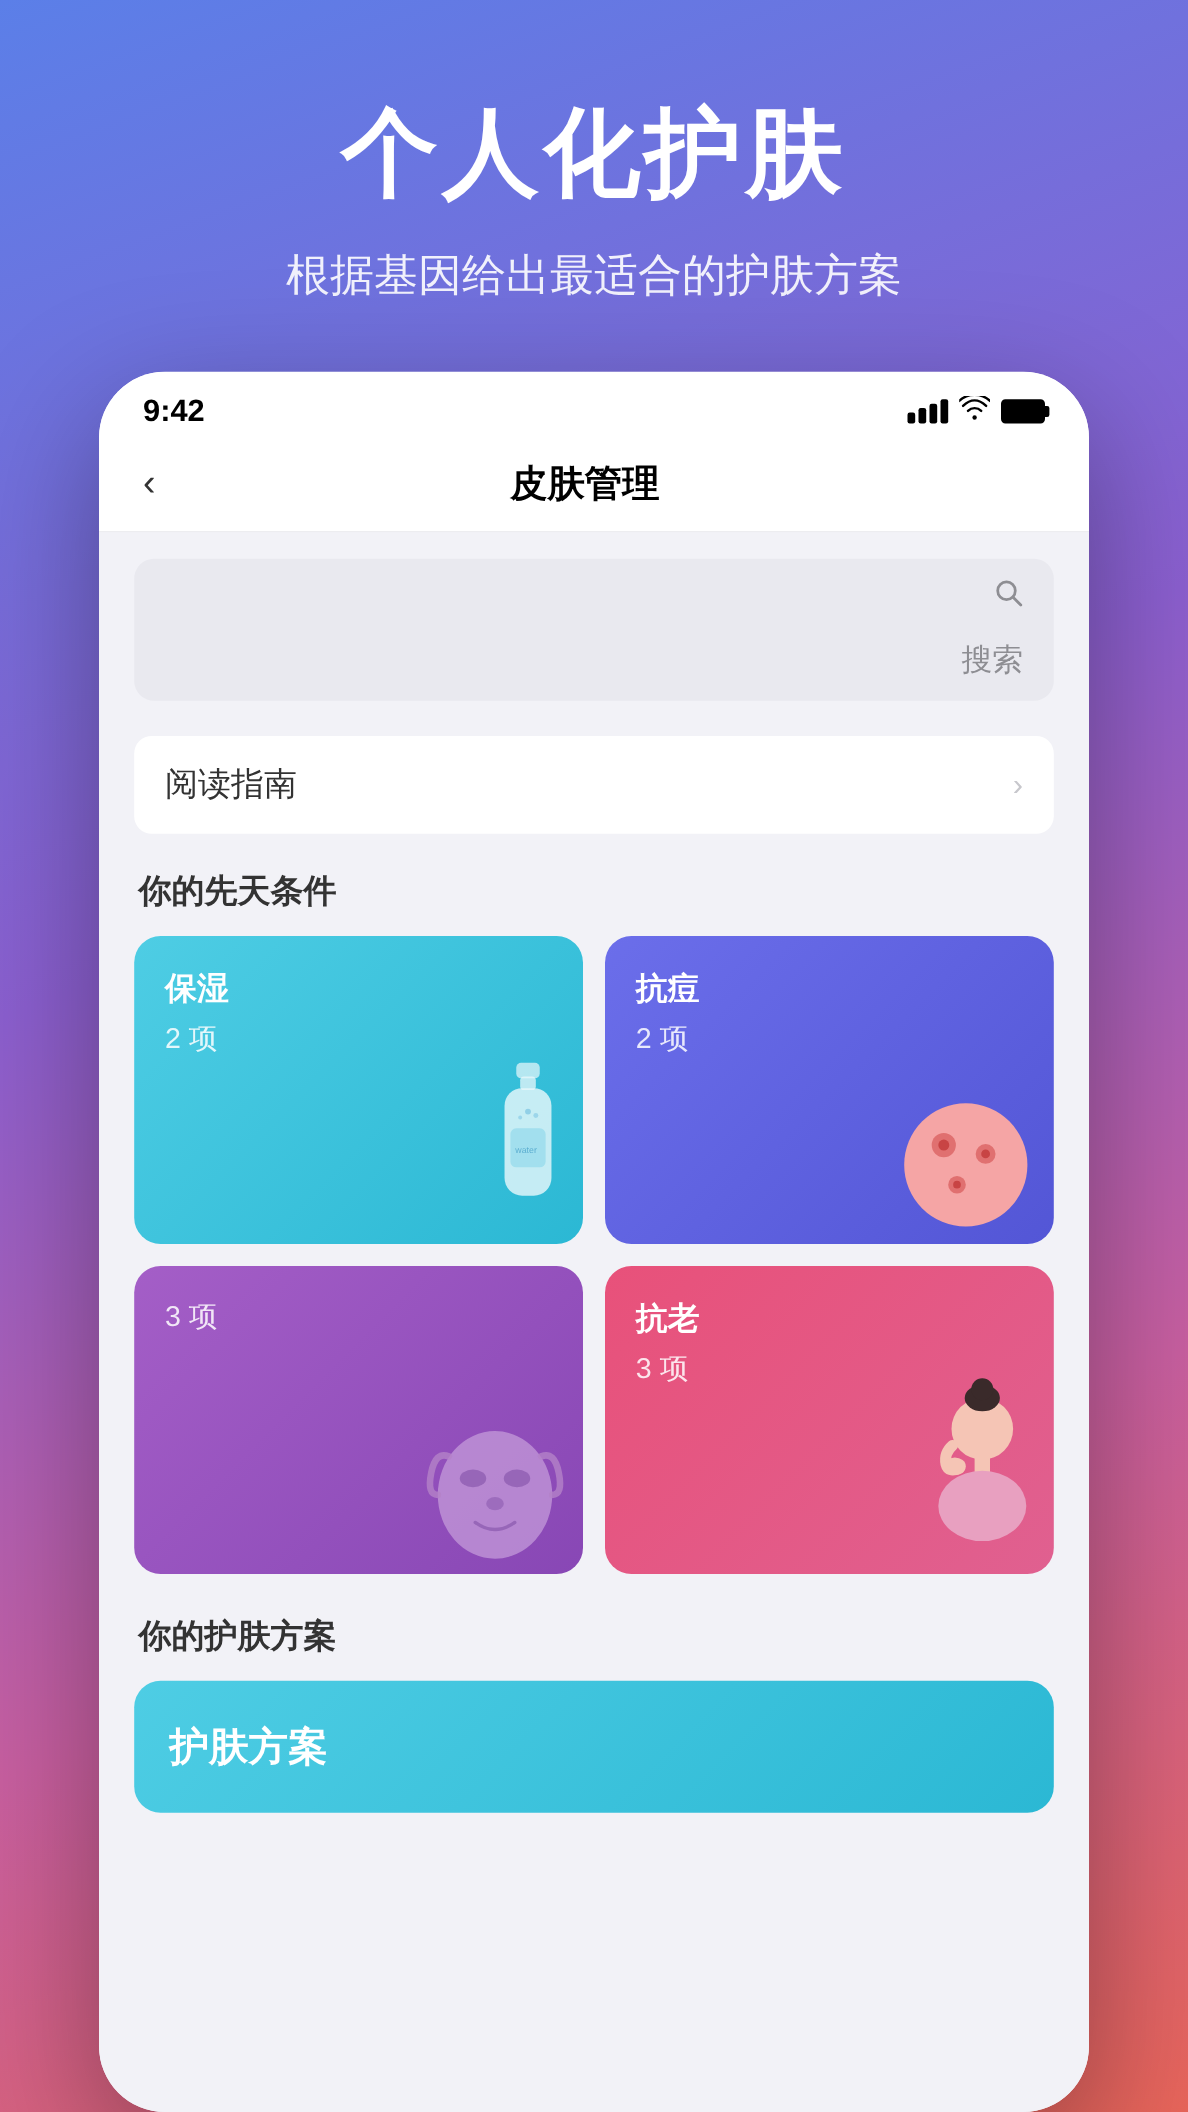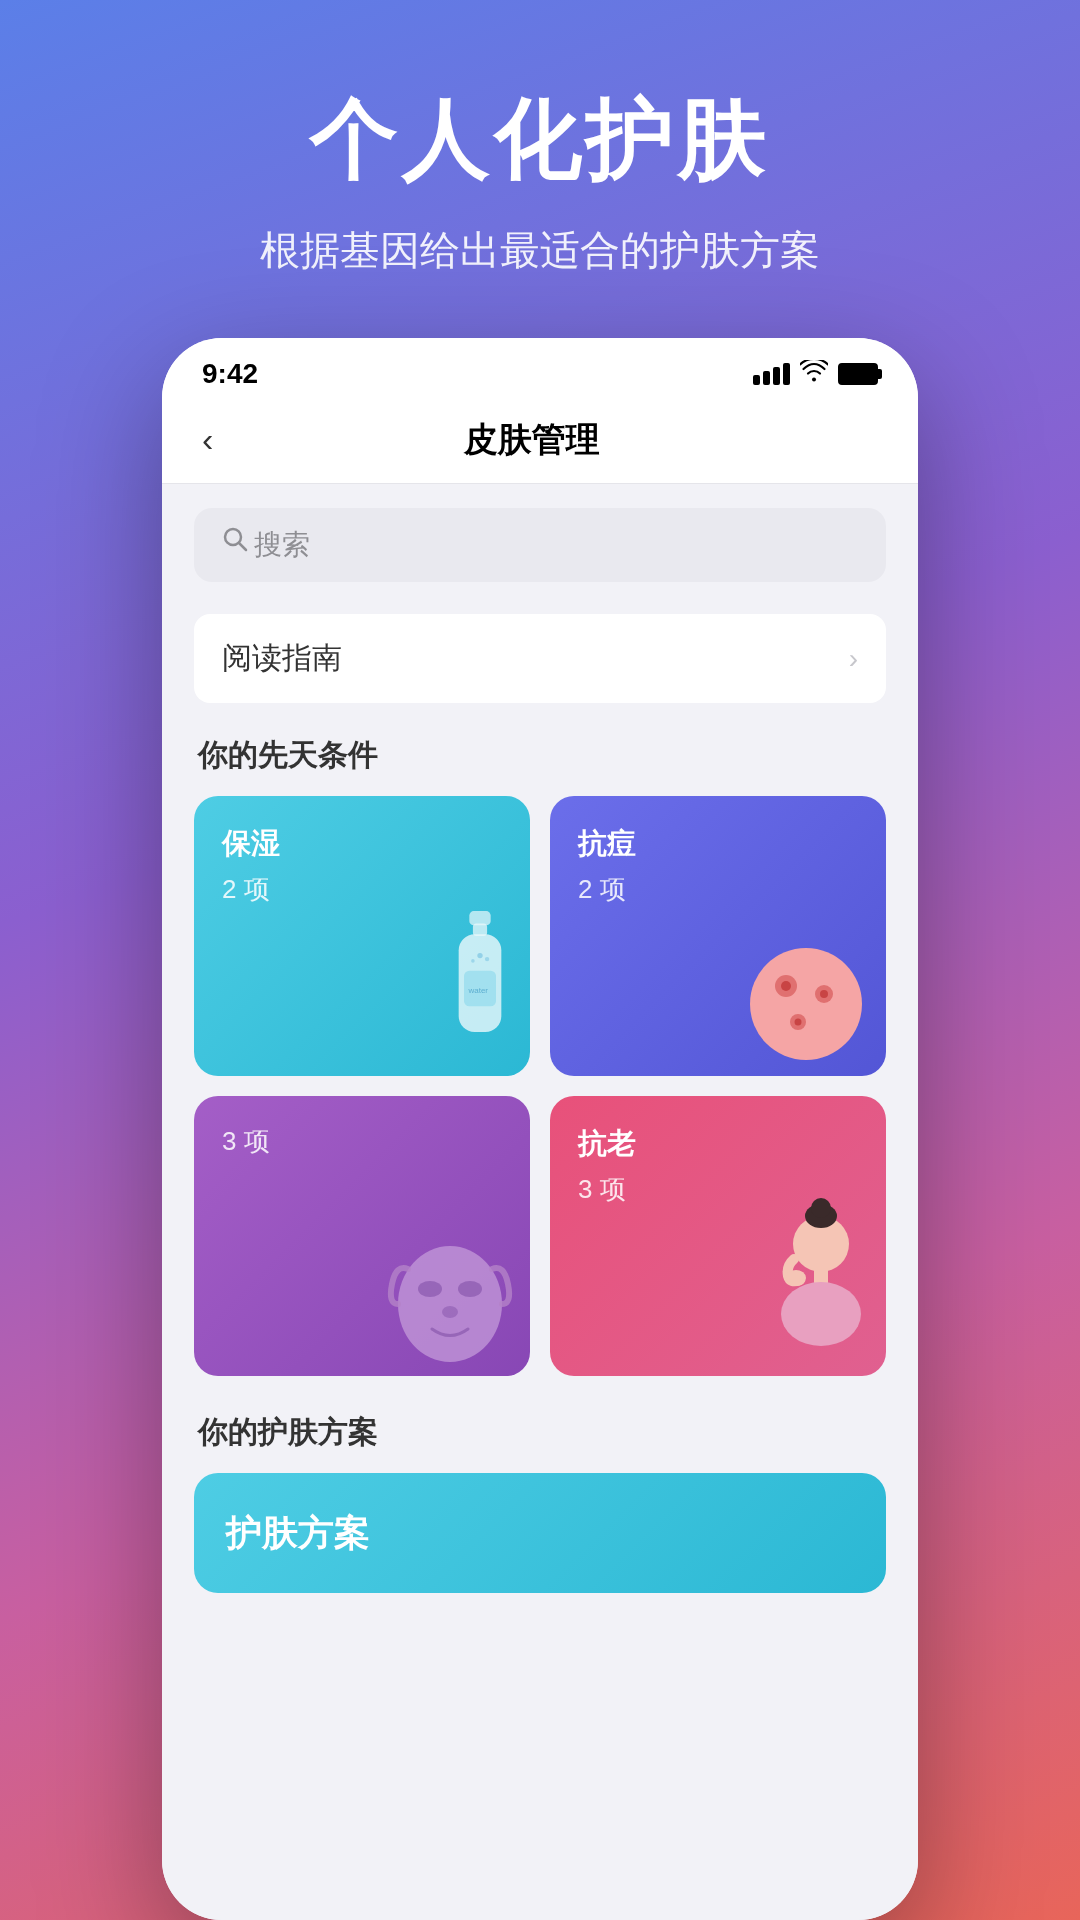--- a/index.html
+++ b/index.html
@@ -35,21 +35,21 @@
     }
 
     .hero-subtitle {
       font-size: 40px;
       color: rgba(255,255,255,0.9);
       font-weight: 400;
     }
 
     
     .phone-mockup {
-      width: 756px;
+      width: 900px;
       background: #f2f2f7;
       border-radius: 60px;
       overflow: hidden;
       box-shadow: 0 40px 120px rgba(0,0,0,0.35);
       flex: 1;
       display: flex;
       flex-direction: column;
     }
 
     
@@ -148,23 +148,24 @@
       overflow-y: auto;
       padding: 24px 32px;
     }
 
     
     .search-bar {
       background: #e9e9ef;
       border-radius: 18px;
       padding: 18px 28px;
       display: flex;
-      align-items: flex-start;
-      gap: 6px;
+      align-items: flex-end;
+      gap: 22px;
       margin-bottom: 32px;
+      flex-direction: column;
     }
 
     .search-icon-wrap {
       color: #8e8e93;
       font-size: 28px;
     }
 
     .search-placeholder {
       font-size: 28px;
       color: #8e8e93;

